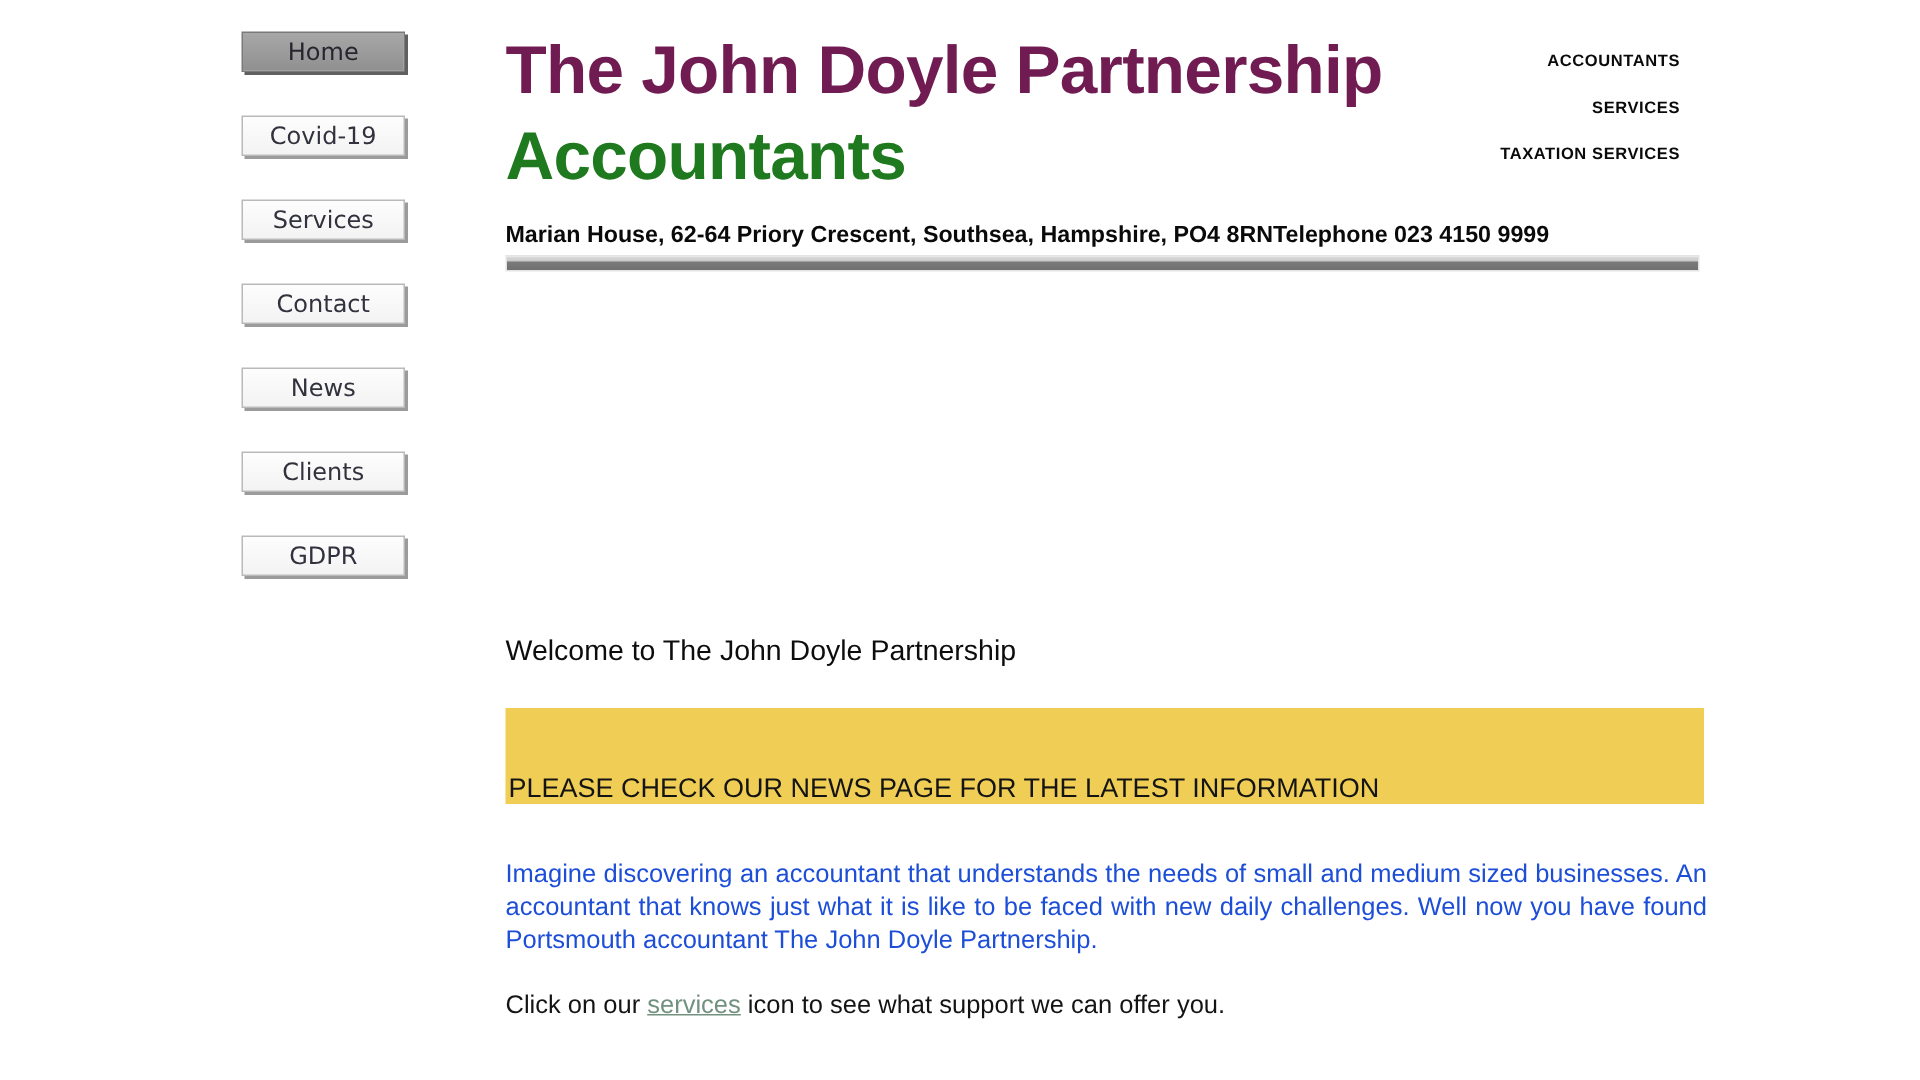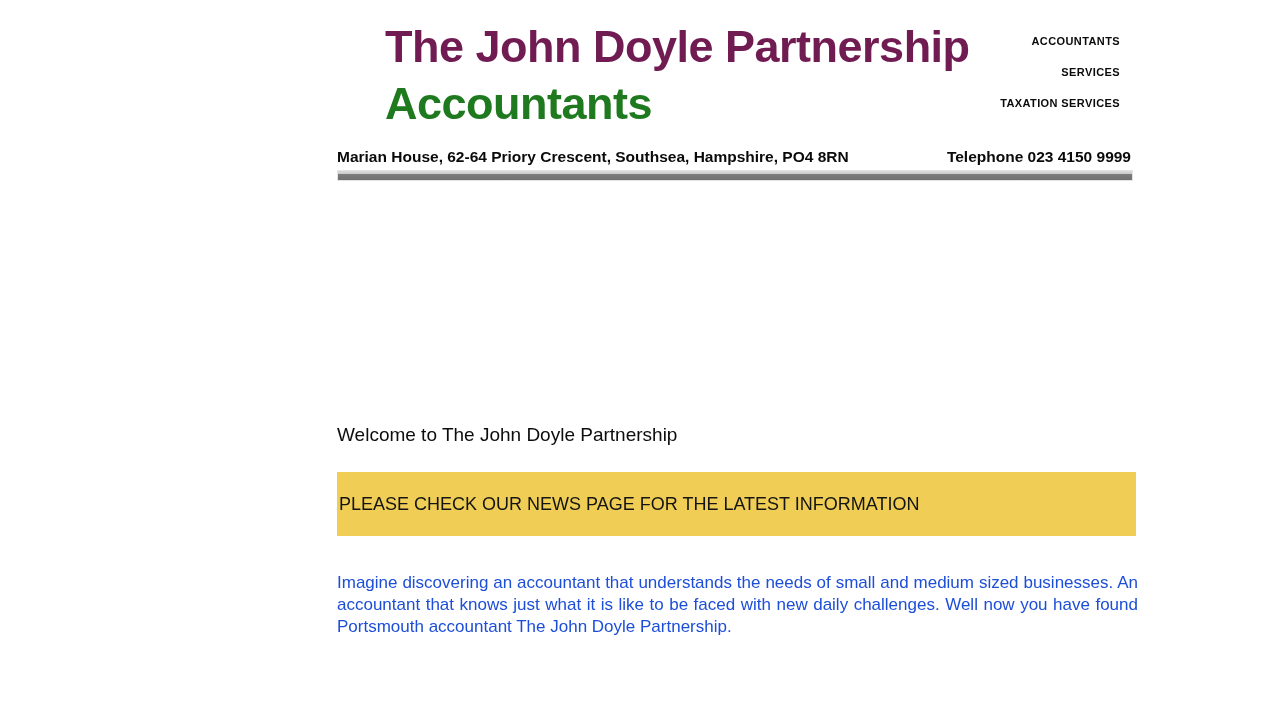--- a/index.html
+++ b/index.html
@@ -37,56 +37,55 @@
     box-shadow: 2px 2px 0 0 #606060;
     color: #26262e;
   }
 
   
   .site-title {
     position: absolute; left: 337px; top: 18px; width: 590px;
     font-size: 45px; font-weight: bold; line-height: 57px;
     letter-spacing: -0.5px;
     color: #701b51;
-    margin-left: 48px;
   }
   .site-title .accent { color: #1f7a1f; }
 
   .taglines {
     position: absolute; right: 160px; top: 26px;
     text-align: right;
     font-size: 11px; font-weight: bold; line-height: 31px;
     letter-spacing: 0.4px;
     color: #0a0a0a;
   }
 
   .address-row {
     position: absolute; left: 337px; top: 148px; width: 794px;
-    display: flex; justify-content: space-between;
+    display: flex; justify-content: flex-start;
     font-size: 15.5px; font-weight: bold; color: #0a0a0a;
   }
 
   .divider-bar {
     position: absolute; left: 337px; top: 170px; width: 796px; height: 11px;
     border: 1px solid #e4e4e4;
     background: linear-gradient(180deg,
       #dcdcdc 0%, #c8c8c8 36%,
       #7b7b7b 38%, #707070 100%);
   }
 
   
   .welcome-heading {
     position: absolute; left: 337px; top: 424px;
     font-size: 19px; font-weight: normal; color: #0d0d0d;
   }
 
   .news-banner {
     position: absolute; left: 337px; top: 472px; width: 799px; height: 64px;
     background: #f0ce55;
-    display: flex; align-items: center;
+    display: flex; align-items: flex-end;
     padding-left: 2px;
     font-size: 18px; color: #141414;
   }
 
   .intro-paragraph {
     position: absolute; left: 337px; top: 572px; width: 801px;
     font-size: 17px; line-height: 21.8px;
     text-align: justify;
     color: #1d4ed8;
   }
@@ -99,20 +98,29 @@
     color: #72917e;
     text-decoration: underline;
     cursor: pointer;
   }
 </style>
 </head>
 <body>
 
 <div class="page">
 
+  <nav class="sidebar">
+    <button class="nav-button active">Home</button>
+    <button class="nav-button">Covid-19</button>
+    <button class="nav-button">Services</button>
+    <button class="nav-button">Contact</button>
+    <button class="nav-button">News</button>
+    <button class="nav-button">Clients</button>
+    <button class="nav-button">GDPR</button>
+  </nav>
 
   <h1 class="site-title"><span>The John Doyle Partnership </span><span class="accent">Accountants</span></h1>
 
   <div class="taglines">
     <div>ACCOUNTANTS</div>
     <div>SERVICES</div>
     <div>TAXATION SERVICES</div>
   </div>
 
   <div class="address-row">
@@ -123,14 +131,15 @@
   <div class="divider-bar"></div>
 
   <h2 class="welcome-heading">Welcome to The John Doyle Partnership</h2>
 
   <div class="news-banner">
     <span>PLEASE CHECK OUR NEWS PAGE FOR THE LATEST INFORMATION</span>
   </div>
 
   <p class="intro-paragraph">Imagine discovering an accountant that understands the needs of small and medium sized businesses.  An accountant that knows just what it is like to be faced with new daily challenges. Well now you have found Portsmouth accountant The John Doyle Partnership.</p>
 
+  <p class="cta-line"><span>Click on our </span><a href="#">services</a><span> icon to see what support we can offer you.</span></p>
 
 </div>
 
 </body></html>

